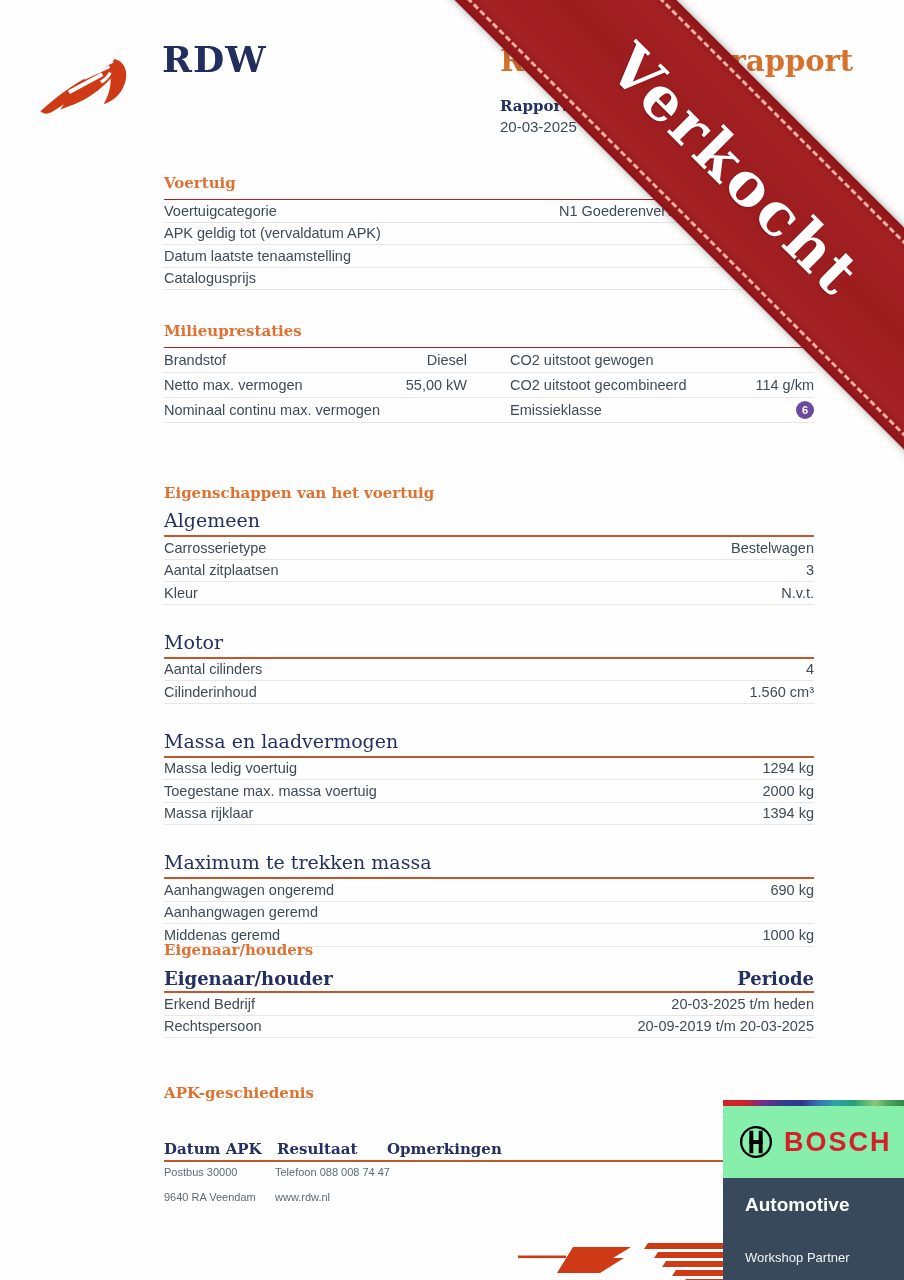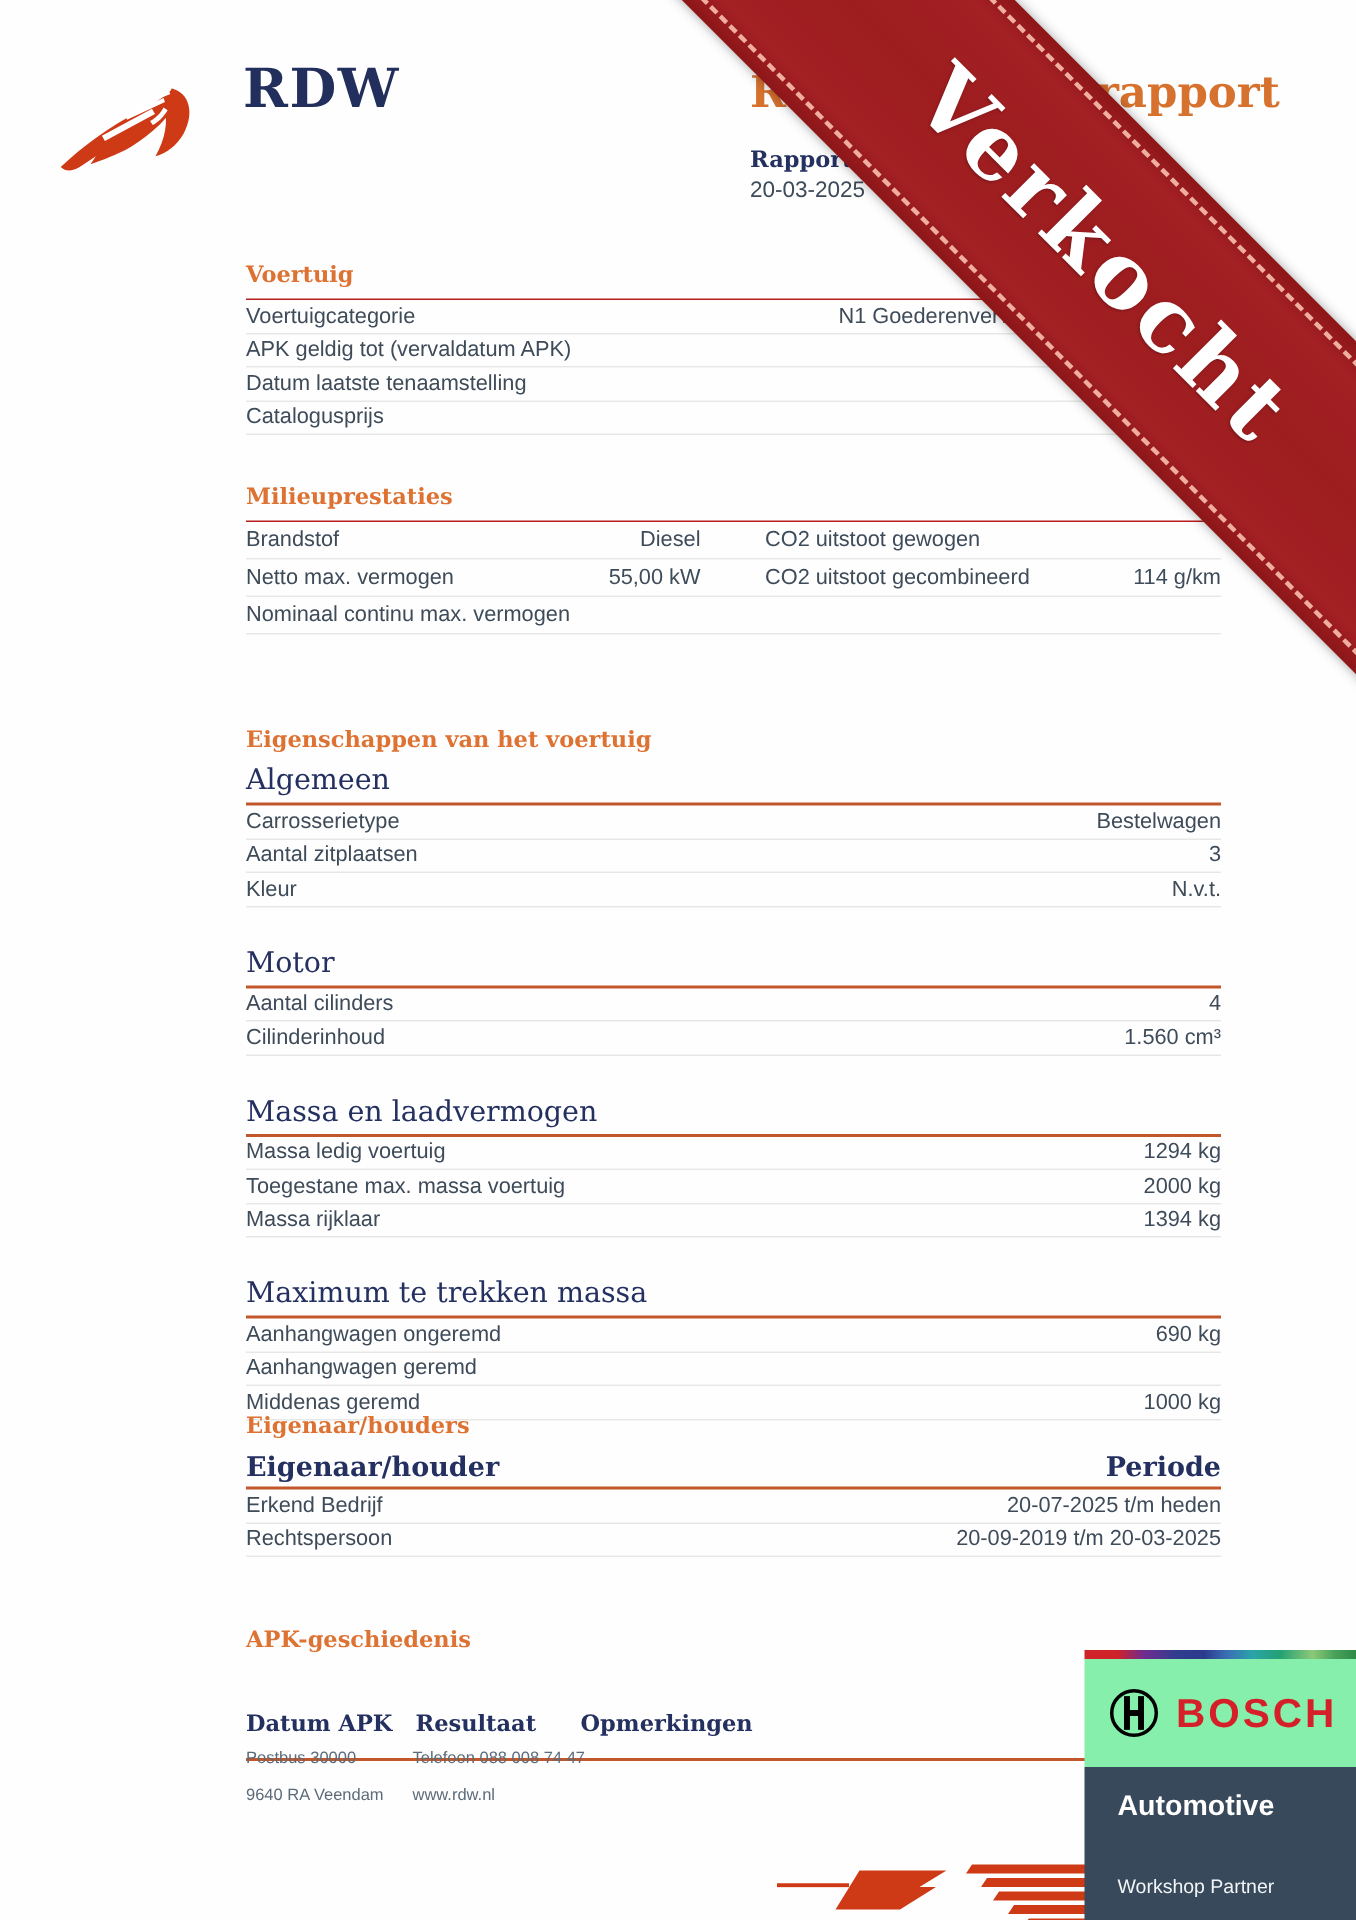--- a/index.html
+++ b/index.html
@@ -67,21 +67,21 @@
   .owner-head {
     display:flex; justify-content:space-between; align-items:flex-end; height:23px;
     font-family:"DejaVu Serif", serif; font-weight:700; font-size:18px; color:#243060;
     border-bottom:2px solid #c2572c; padding-bottom:2px;
   }
 
   
   .apk-head {
     display:flex; align-items:flex-end; height:23px;
     font-family:"DejaVu Serif", serif; font-weight:700; font-size:15px; color:#243060;
-    border-bottom:2px solid #c2572c; padding-bottom:14px;margin-top:33px;
+    border-bottom:2px solid #c2572c; padding-bottom:2px;margin-top:33px;
   }
   .apk-col1 { width:113px; } .apk-col2 { width:110px; }
 
   
   .footer { position:absolute; left:164px; top:1166px; font-size:11px; color:#5b6b7a; }
   .footer .frow { display:flex; margin-bottom:13px; }
   .footer .fcell1 { width:111px; }
 
   
   .speedmark { position:absolute; left:500px; top:1239px; z-index:5; }
@@ -189,20 +189,24 @@
         <div class="mright">
           <span>CO2 uitstoot gecombineerd</span>
           <span>114 g/km</span>
         </div>
       </div>
       <div class="mrow">
         <div class="mleft">
           <span>Nominaal continu max. vermogen</span>
           <span></span>
         </div>
+        <div class="mright">
+          <span>Emissieklasse</span>
+          <span class="badge">6</span>
+        </div>
       </div>
     </div>
   </div>
 
   <div class="section" style="top:484px">
     <h2 class="h-orange">Eigenschappen van het voertuig</h2>
 
     <div>
       <h3 class="h-navy">Algemeen</h3>
       <div class="orange-rule"></div>
@@ -269,21 +273,21 @@
   </div>
 
   <div class="section" style="top:941px">
     <h2 class="h-orange">Eigenaar/houders</h2>
     <div class="owner-head">
       <span>Eigenaar/houder</span>
       <span>Periode</span>
     </div>
     <div class="row">
       <span>Erkend Bedrijf</span>
-      <span class="val">20-07-2025 t/m heden</span>
+      <span class="val">20-03-2025 t/m heden</span>
     </div>
     <div class="row">
       <span>Rechtspersoon</span>
       <span class="val">20-09-2019 t/m 20-03-2025</span>
     </div>
   </div>
 
   <div class="section" style="top:1084px">
     <h2 class="h-orange">APK-geschiedenis</h2>
     <div class="apk-head">

